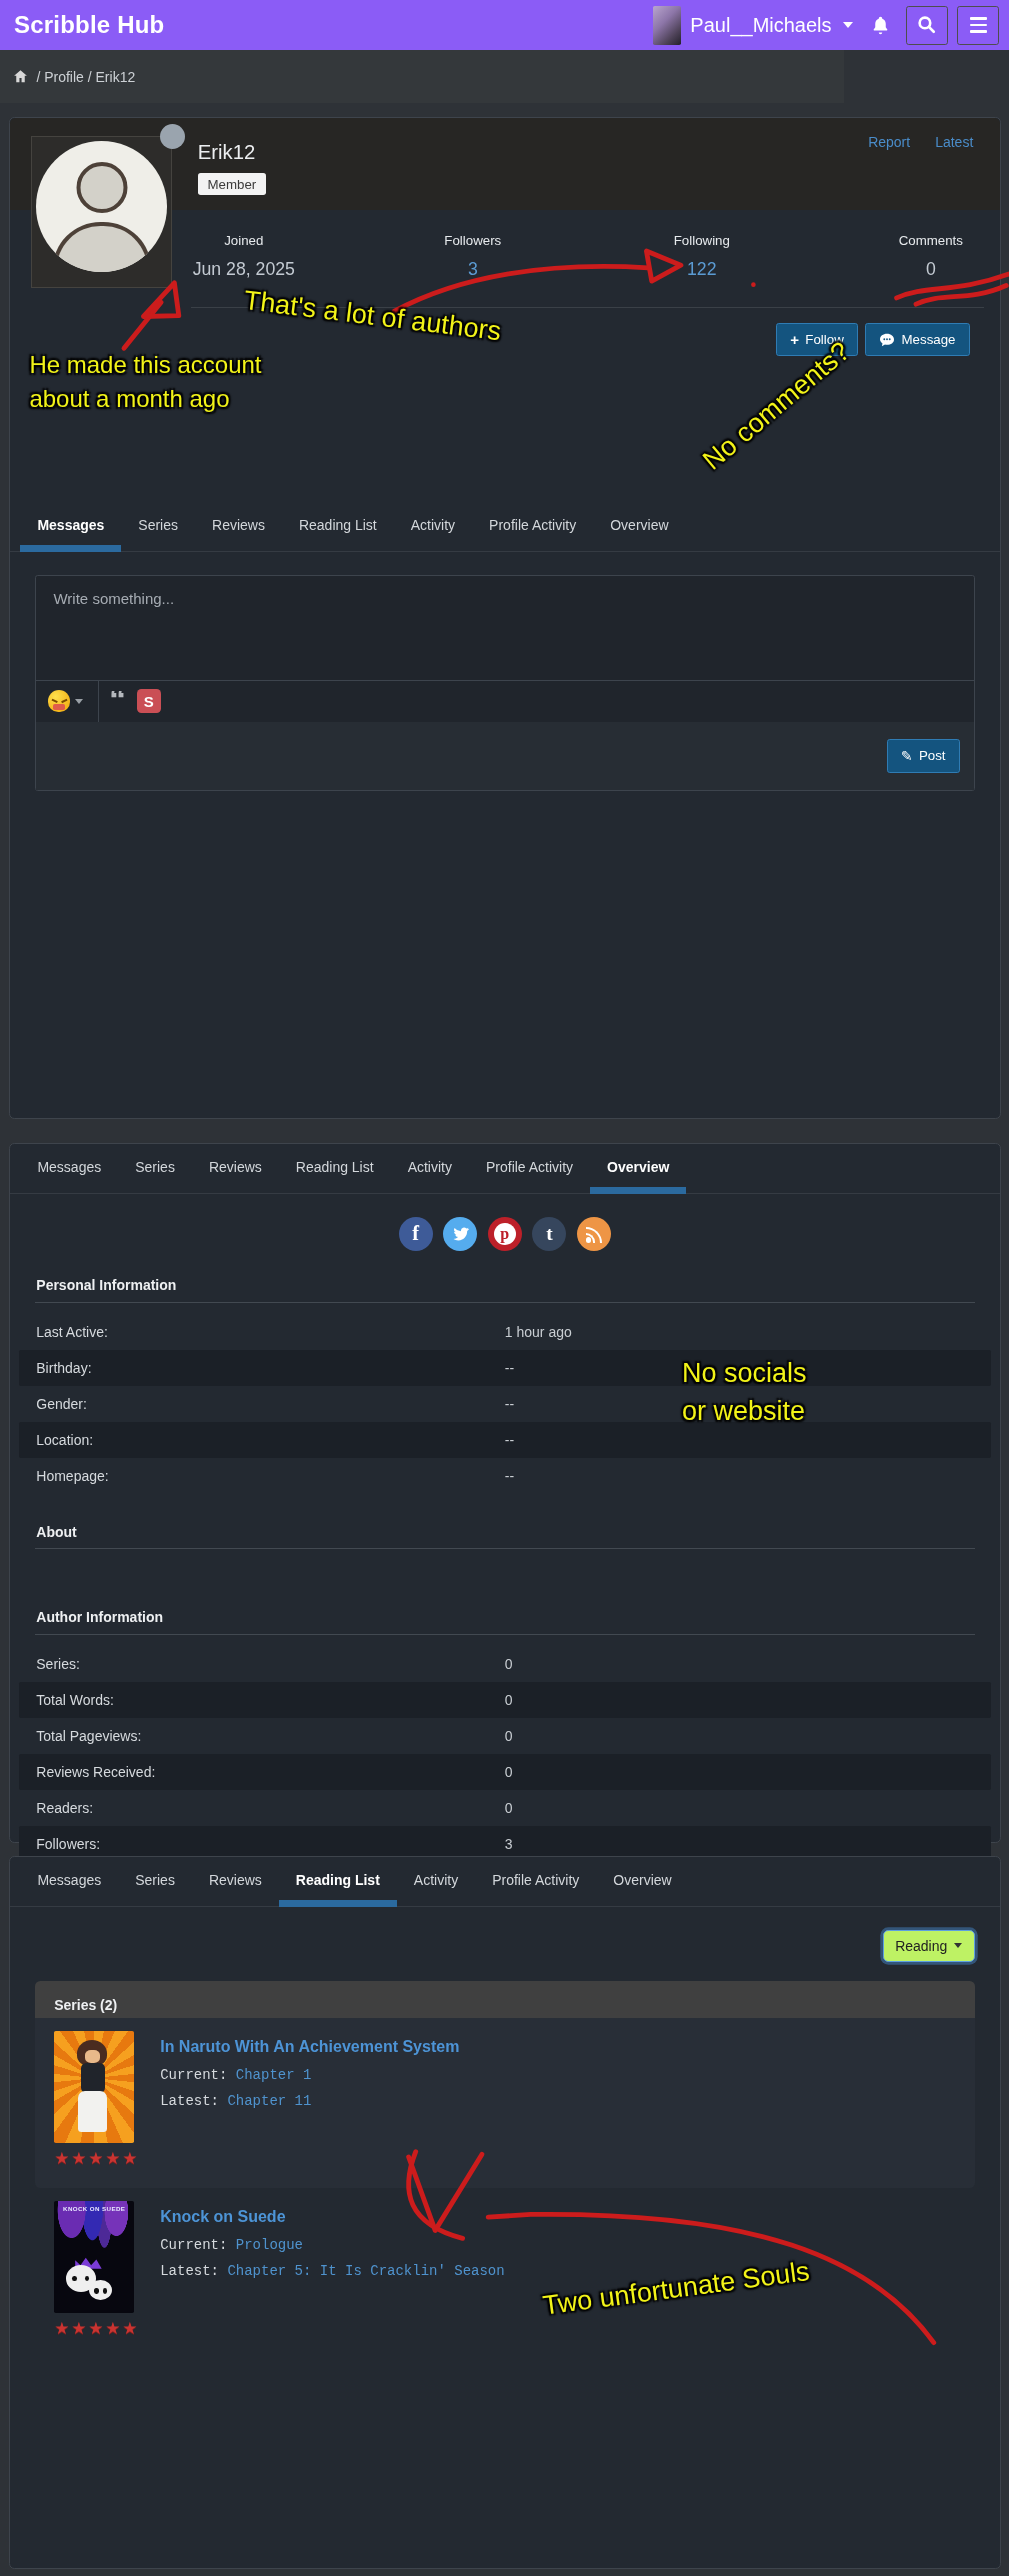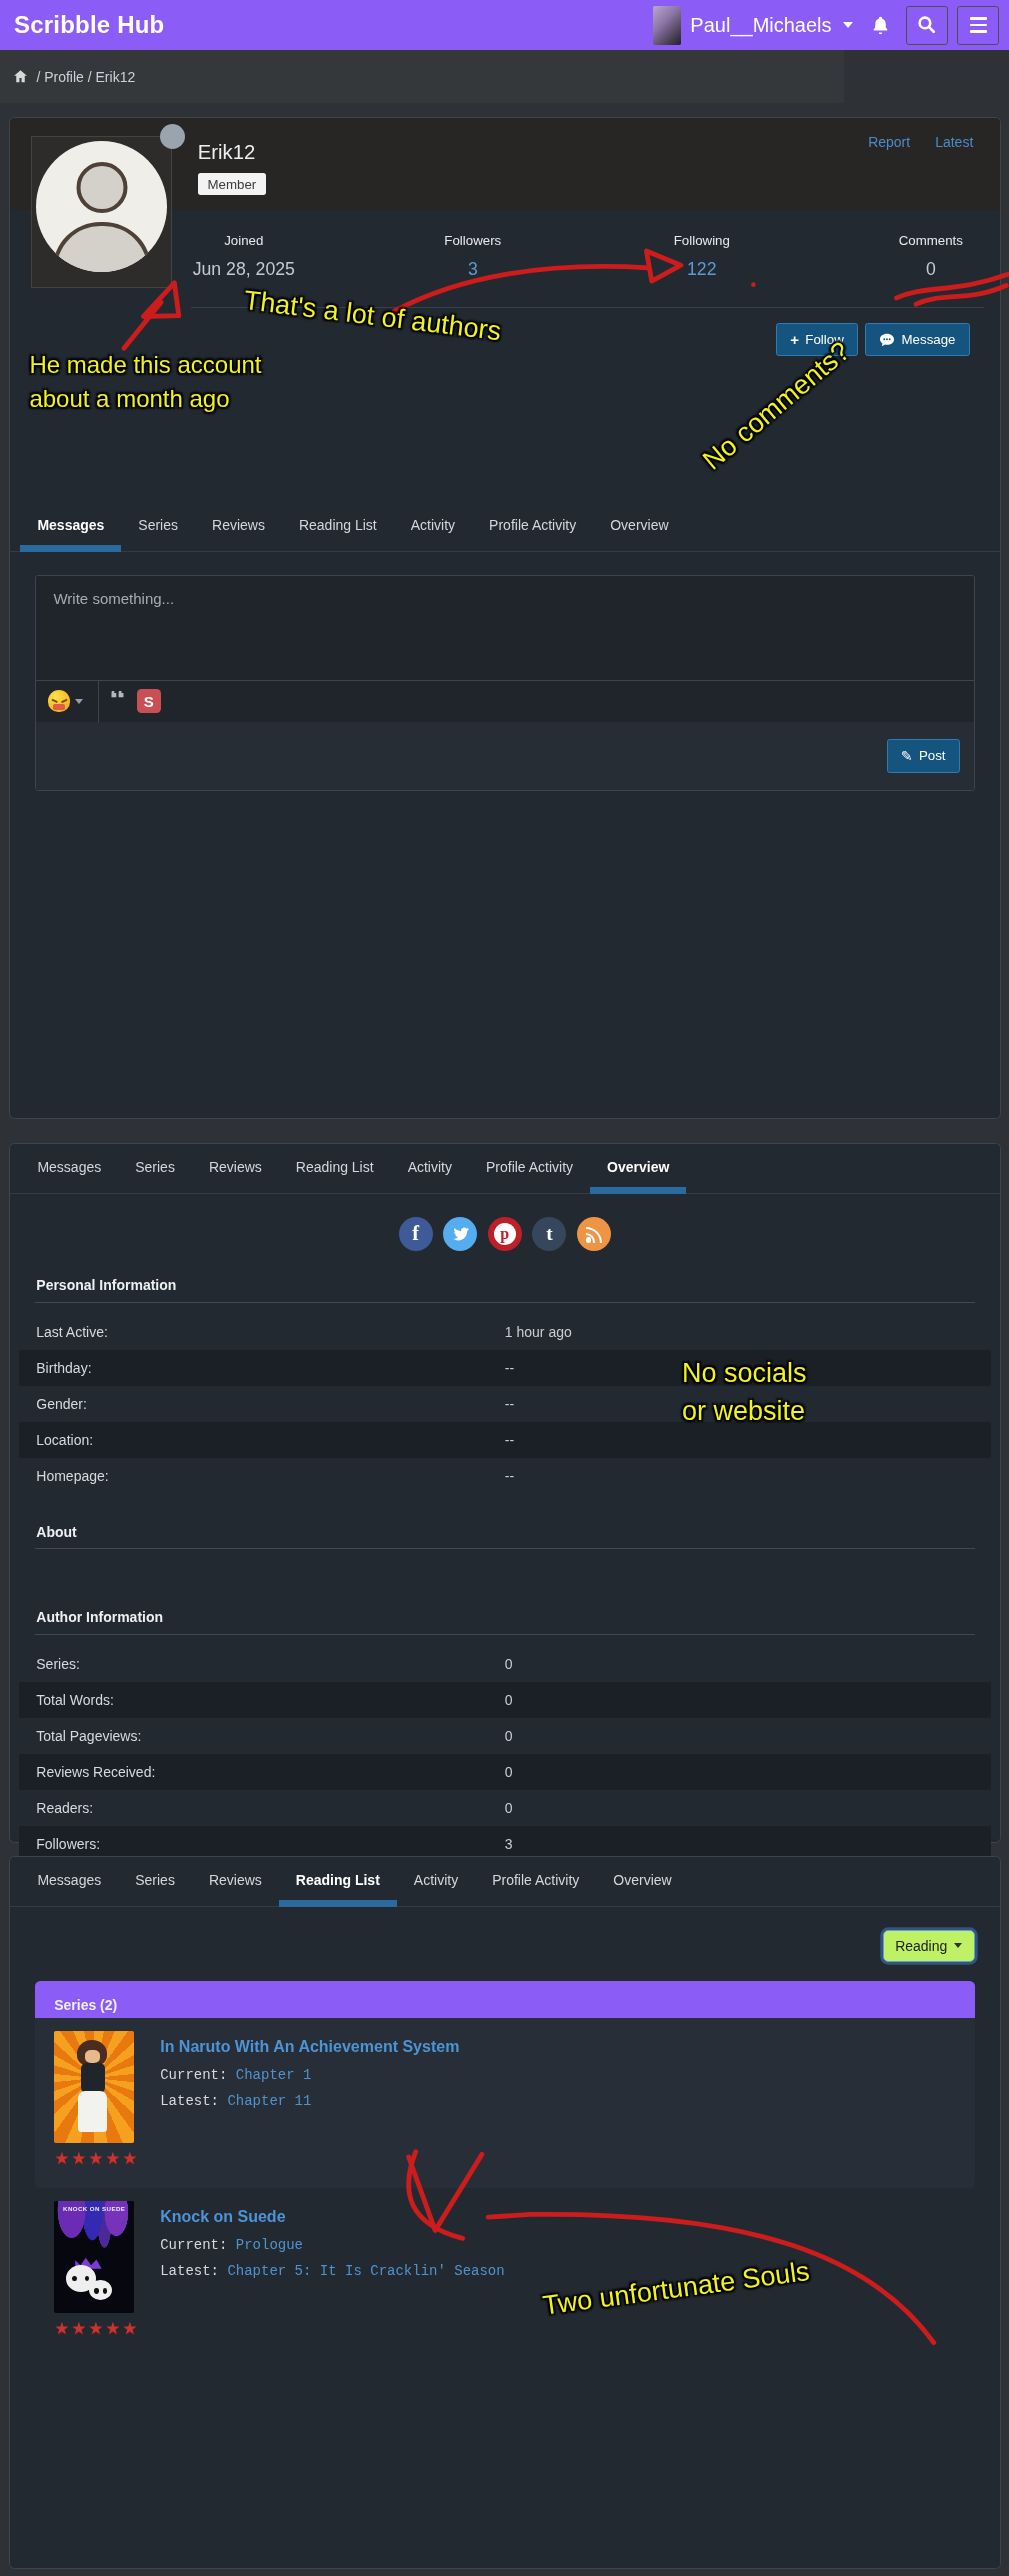--- a/index.html
+++ b/index.html
@@ -122,21 +122,21 @@
   .about-gap { height:23px; }
 
   
   .filter-row { display:flex; justify-content:flex-end; padding:23px 25px 0; }
   .select-box { background:#bef264; color:#222; font-size:14px; border-radius:5.3px; padding:7px 11.5px;
                 display:flex; align-items:center; gap:7px; border:1.8px solid #5d9fe0;
                 box-shadow:0 0 0 2.7px rgba(70,140,210,.45); cursor:pointer; }
   .select-caret { width:0; height:0; border-left:4.4px solid transparent; border-right:4.4px solid transparent;
                   border-top:5.3px solid #333; }
   .series-wrap { margin:19.4px 25px 0; }
-  .series-header { background:#8b5cf6; border-radius:5.3px 5.3px 0 0; padding:16px 0 5.3px 19.4px;
+  .series-header { background:#404040; border-radius:5.3px 5.3px 0 0; padding:16px 0 5.3px 19.4px;
                    font-size:14px; font-weight:bold; color:#eef0f2; }
   .series-item { display:flex; padding:12.4px 19.4px 19.4px; }
   .series-item.first { background:#282e37; border-radius:0 0 5.3px 5.3px; }
   .cover-col { width:81px; flex:none; }
   .cover { width:80px; height:112px; position:relative; overflow:hidden; border-radius:1.8px; }
   .cover.naruto { background:repeating-conic-gradient(from 0deg at 50% 42%,#f6a01f 0deg 12deg,#e7790f 12deg 24deg); }
   .nar-hair { position:absolute; left:23px; top:8.8px; width:30px; height:26.5px; border-radius:50% 50% 40% 40%; background:#4a2c20; }
   .nar-face { position:absolute; left:31px; top:19.4px; width:15px; height:12.4px; border-radius:40%; background:#e8b98a; }
   .nar-torso { position:absolute; left:26.5px; top:32px; width:24px; height:30px; border-radius:5.3px; background:#20242b; }
   .nar-legs { position:absolute; left:24px; top:60px; width:29px; height:41px; border-radius:7px 7px 3.5px 3.5px; background:#f2f2ef; }

